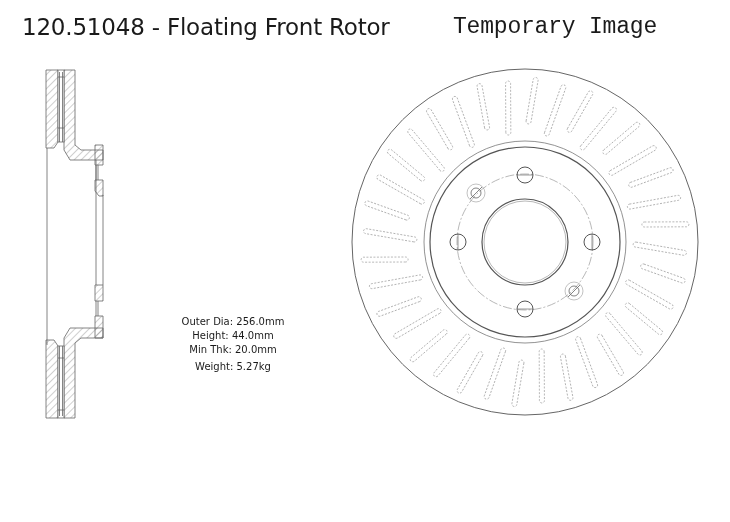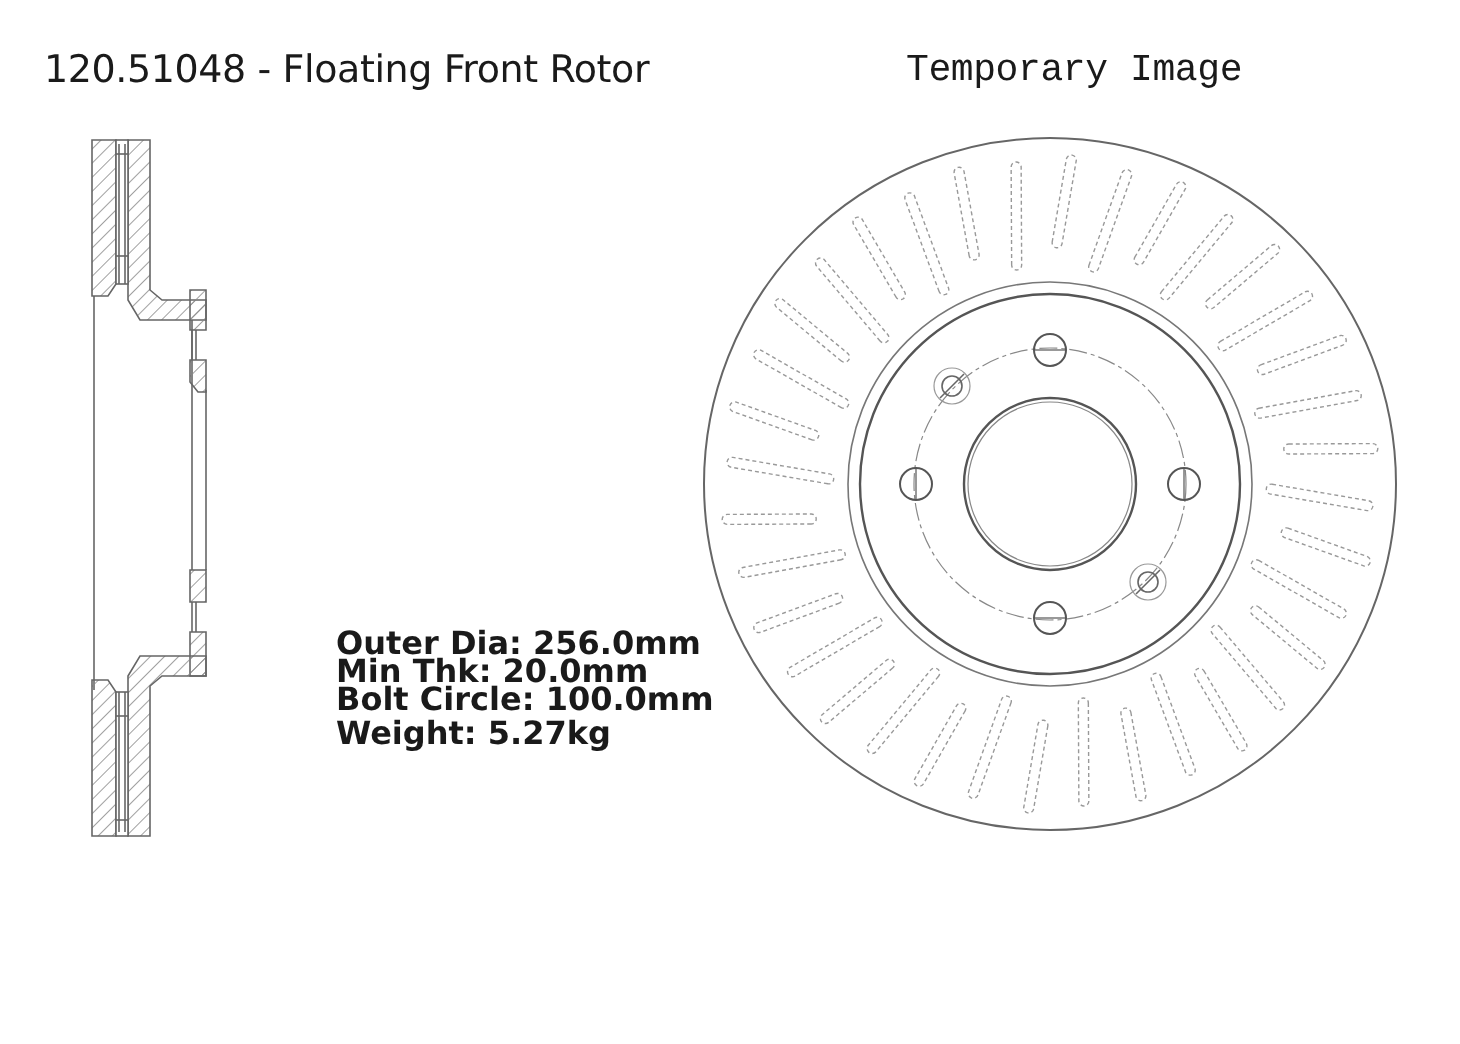--- a/index.html
+++ b/index.html
@@ -1,22 +1,22 @@
 <!DOCTYPE html>
 <html><head>
 <meta charset="utf-8">
 <style>
   html, body { margin: 0; padding: 0; background: #ffffff; }
   body { width: 730px; height: 522px; position: relative; overflow: hidden;
          font-family: "DejaVu Sans", "Liberation Sans", sans-serif; color: #1a1a1a; }
-  .title { position: absolute; top: 24px; font-size: 19px; letter-spacing: -0.2px; white-space: nowrap; }
+  .title { position: absolute; top: 14px; font-size: 23px; letter-spacing: -0.2px; white-space: nowrap; }
   #title-left { left: 22px; }
   #title-right { left: 453px; font-family: Liberation Mono, monospace; }
   svg { position: absolute; left: 0; top: 0; }
-  .specs { position: absolute; left: 168px; top: 315px; width: 130px; font-size: 16px; line-height: 14.2px; font-weight: bold; }
+  .specs { position: absolute; left: 168px; top: 315px; width: 130px; font-size: 10px; line-height: 14.2px; }
   .spec { text-align: center; white-space: nowrap; }
   .spec.last { margin-top: 2px; }
 </style>
 </head>
 <body>
 
 <div class="title" id="title-left">120.51048 - Floating Front Rotor</div>
 <div class="title" id="title-right">Temporary Image</div>
 
 <svg width="730" height="522" viewBox="0 0 730 522">
@@ -134,16 +134,16 @@
         <circle cx="574" cy="291" r="9" stroke="#999" stroke-width="0.6"></circle>
         <circle cx="574" cy="291" r="5"></circle>
         <line x1="568" y1="297" x2="580" y2="285"></line>
       </g>
     </g>
   </g>
 </svg>
 
 <div class="specs">
   <div class="spec"><span>Outer Dia:</span> <span>256.0mm</span></div>
+  <div class="spec"><span>Height:</span> <span>44.0mm</span></div>
   <div class="spec"><span>Min Thk:</span> <span>20.0mm</span></div>
-  <div class="spec"><span>Bolt Circle:</span> <span>100.0mm</span></div>
   <div class="spec last"><span>Weight:</span> <span>5.27kg</span></div>
 </div>
 
 </body></html>

